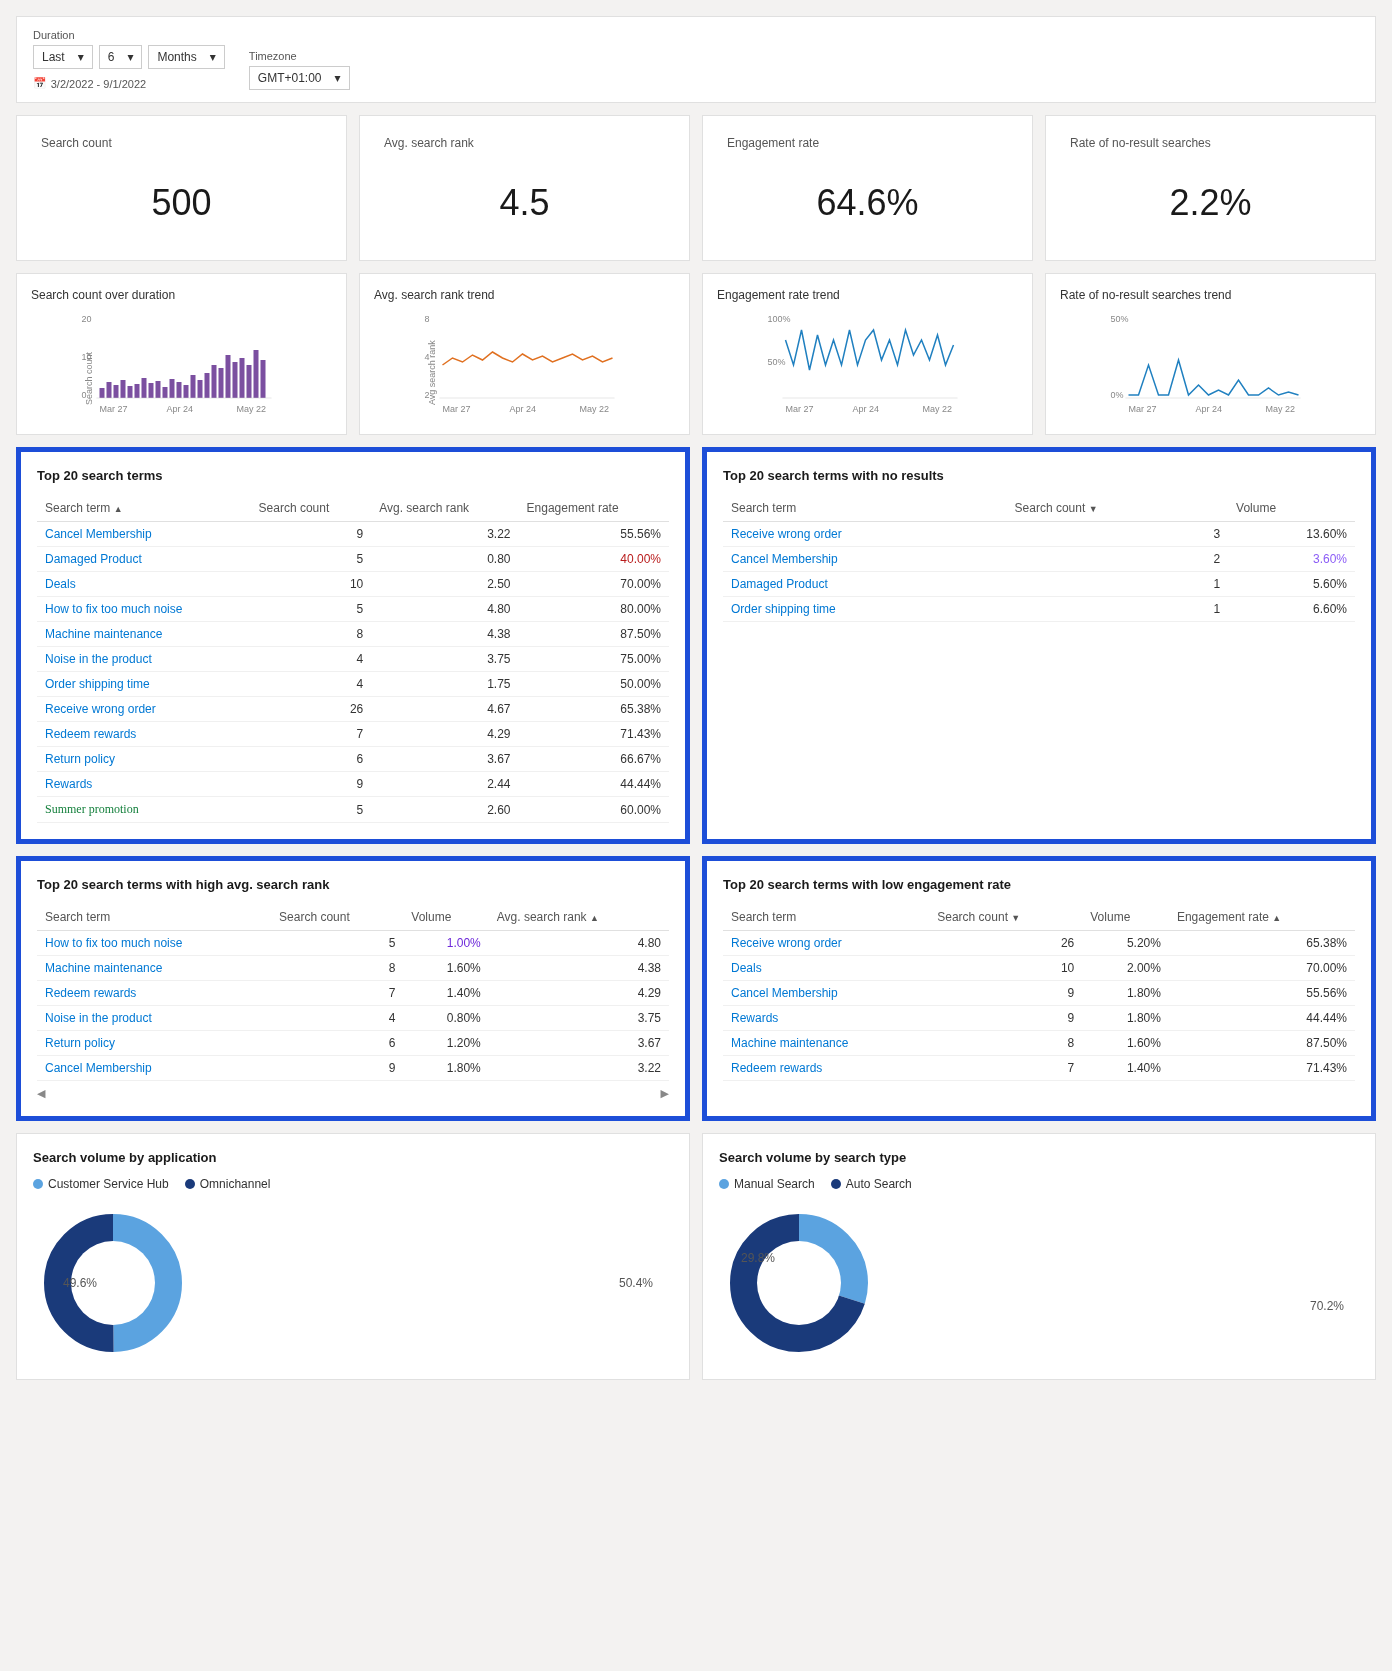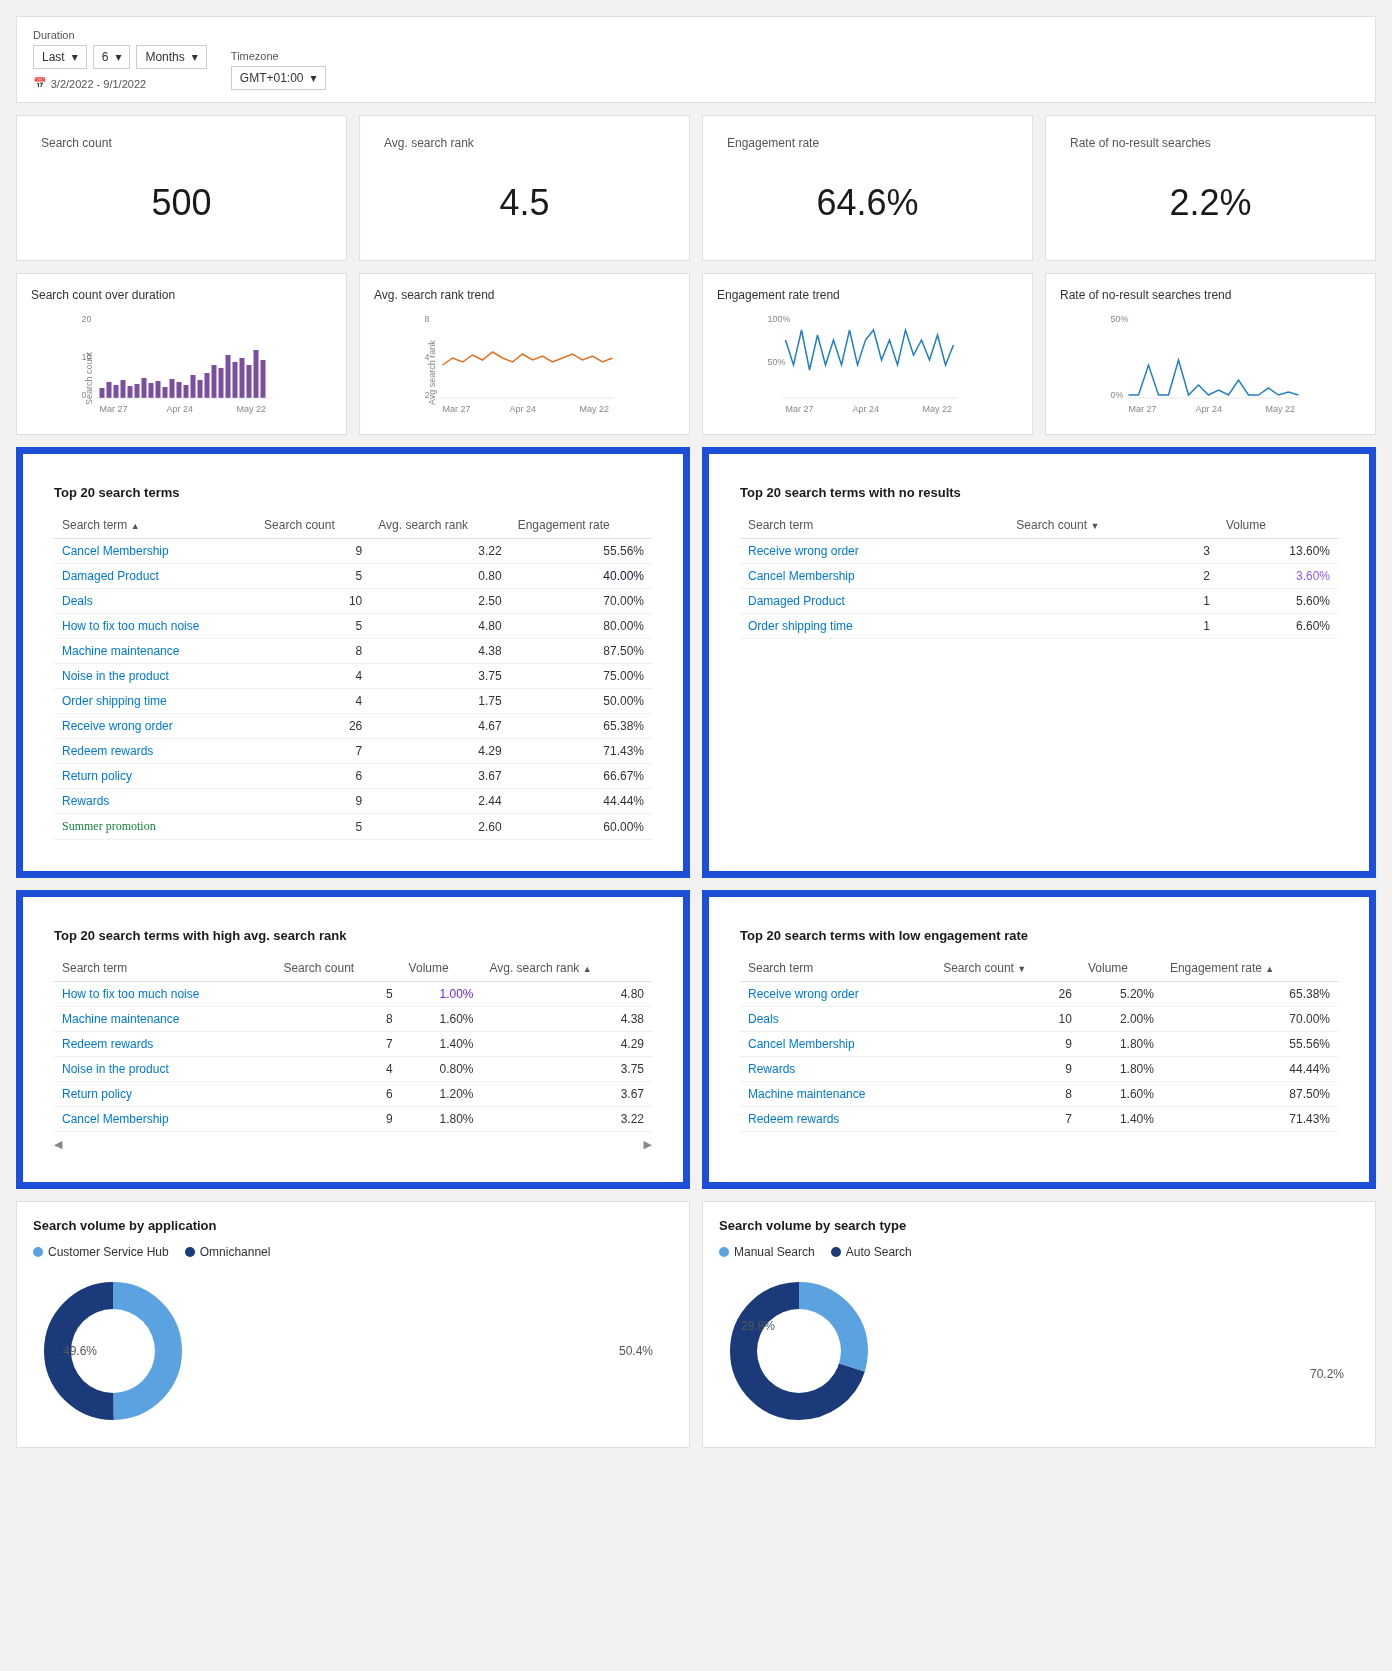--- a/index.html
+++ b/index.html
@@ -2,32 +2,32 @@
 <html><head>
   <meta charset="utf-8">
   <style>
     * { box-sizing: border-box; margin: 0; padding: 0; }
     body { font-family: 'Segoe UI', Arial, sans-serif; font-size: 13px; background: #f3f2f1; color: #333; }
     .page { padding: 16px; background: #f3f2f1; }
     .top-controls { background: #fff; border: 1px solid #e0e0e0; padding: 12px 16px; margin-bottom: 12px; display: flex; align-items: flex-end; gap: 24px; }
     .control-group { display: flex; flex-direction: column; gap: 4px; }
     .control-label { font-size: 11px; color: #555; }
     .control-row { display: flex; align-items: center; gap: 6px; }
-    .select-box { border: 1px solid #ccc; padding: 4px 8px; font-size: 12px; background: #fff; cursor: pointer; display: flex; align-items: center; gap: 7px; }
+    .select-box { border: 1px solid #ccc; padding: 4px 8px; font-size: 12px; background: #fff; cursor: pointer; display: flex; align-items: center; gap: 13px; }
     .date-range { font-size: 11px; color: #555; display: flex; align-items: center; gap: 4px; margin-top: 4px; }
     .metrics-row { display: grid; grid-template-columns: 1fr 1fr 1fr 1fr; gap: 12px; margin-bottom: 12px; }
     .metric-card { background: #fff; border: 1px solid #e0e0e0; padding: 20px 24px; }
     .metric-label { font-size: 12px; color: #555; margin-bottom: 16px; }
     .metric-value { font-size: 36px; font-weight: 300; color: #1a1a1a; text-align: center; padding: 16px 0; }
     .charts-row { display: grid; grid-template-columns: 1fr 1fr 1fr 1fr; gap: 12px; margin-bottom: 12px; }
     .chart-card { background: #fff; border: 1px solid #e0e0e0; padding: 14px; }
     .chart-title { font-size: 12px; color: #333; margin-bottom: 8px; font-weight: 500; }
     .chart-area { height: 110px; position: relative; }
     .tables-row { display: grid; grid-template-columns: 1fr 1fr; gap: 12px; margin-bottom: 12px; }
-    .table-card { background: #fff; border: 7px solid #1d4ed8; padding: 31px; }
+    .table-card { background: #fff; border: 5px solid #1d4ed8; padding: 16px; }
     .table-title { font-size: 13px; font-weight: 600; color: #1a1a1a; margin-bottom: 12px; }
     .data-table { width: 100%; border-collapse: collapse; font-size: 12px; }
     .data-table th { text-align: left; padding: 6px 8px; color: #555; font-weight: 500; border-bottom: 1px solid #e0e0e0; white-space: nowrap; }
     .data-table td { padding: 5px 8px; color: #0078d4; border-bottom: 1px solid #f0f0f0; white-space: nowrap; }
     .data-table td.num { color: #333; text-align: right; }
     .sort-arrow { font-size: 9px; }
     .bottom-charts-row { display: grid; grid-template-columns: 1fr 1fr; gap: 12px; }
     .donut-section { background: #fff; border: 1px solid #e0e0e0; padding: 16px; }
     .donut-title { font-size: 13px; font-weight: 600; color: #1a1a1a; margin-bottom: 12px; }
     .legend { display: flex; gap: 16px; margin-bottom: 12px; font-size: 12px; }
@@ -203,21 +203,21 @@
             <tr>
               <td style="color: rgb(0, 120, 212);">Cancel Membership</td>
               <td class="num" style="color: rgb(51, 51, 51);">9</td>
               <td class="num" style="color: rgb(51, 51, 51);">3.22</td>
               <td class="num" style="color: rgb(51, 51, 51);">55.56%</td>
             </tr>
             <tr>
               <td style="color: rgb(0, 120, 212);">Damaged Product</td>
               <td class="num" style="color: rgb(51, 51, 51);">5</td>
               <td class="num" style="color: rgb(51, 51, 51);">0.80</td>
-              <td class="num" style="color: #0f172a;">40.00%</td>
+              <td class="num" style="color: #b91c1c;">40.00%</td>
             </tr>
             <tr>
               <td style="color: rgb(0, 120, 212);">Deals</td>
               <td class="num" style="color: rgb(51, 51, 51);">10</td>
               <td class="num" style="color: rgb(51, 51, 51);">2.50</td>
               <td class="num" style="color: rgb(51, 51, 51);">70.00%</td>
             </tr>
             <tr>
               <td style="color: rgb(0, 120, 212);">How to fix too much noise</td>
               <td class="num" style="color: rgb(51, 51, 51);">5</td>

